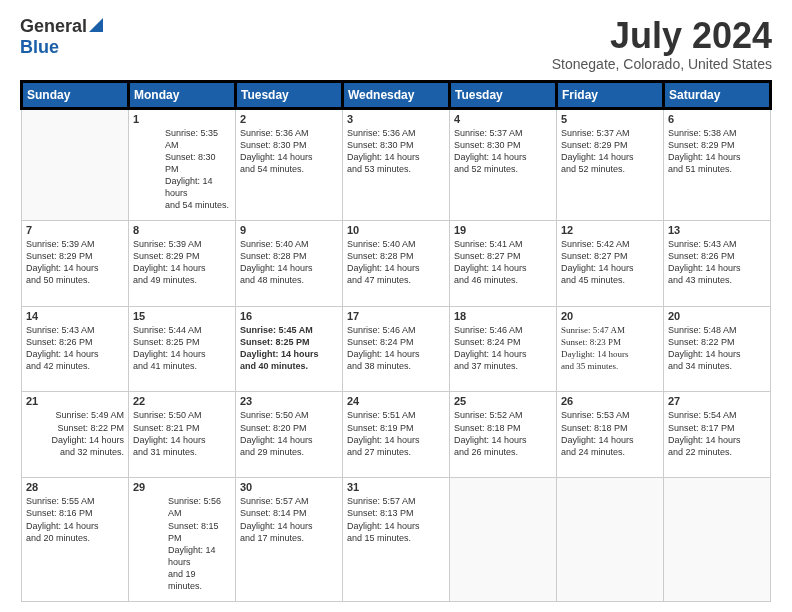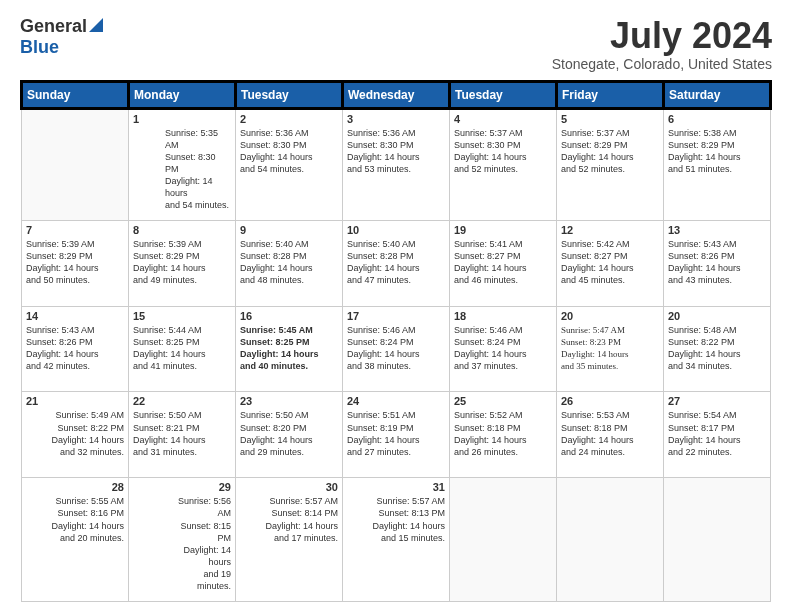--- a/index.html
+++ b/index.html
@@ -79,21 +79,20 @@
     .cell-content {
       font-size: 9px;
       line-height: 1.35;
       color: #333;
     }
     .empty-cell {
       background: #f9f9f9;
     }
     .last-row td {
       height: 68px;
-      text-align: right;
     }
   </style>
 </head>
 <body>
 
 <div class="page">
   <div class="header">
     <div class="logo">
       <div class="logo-line">
         <span style="font-size:18px;font-weight:bold;color:#333;">General</span>

